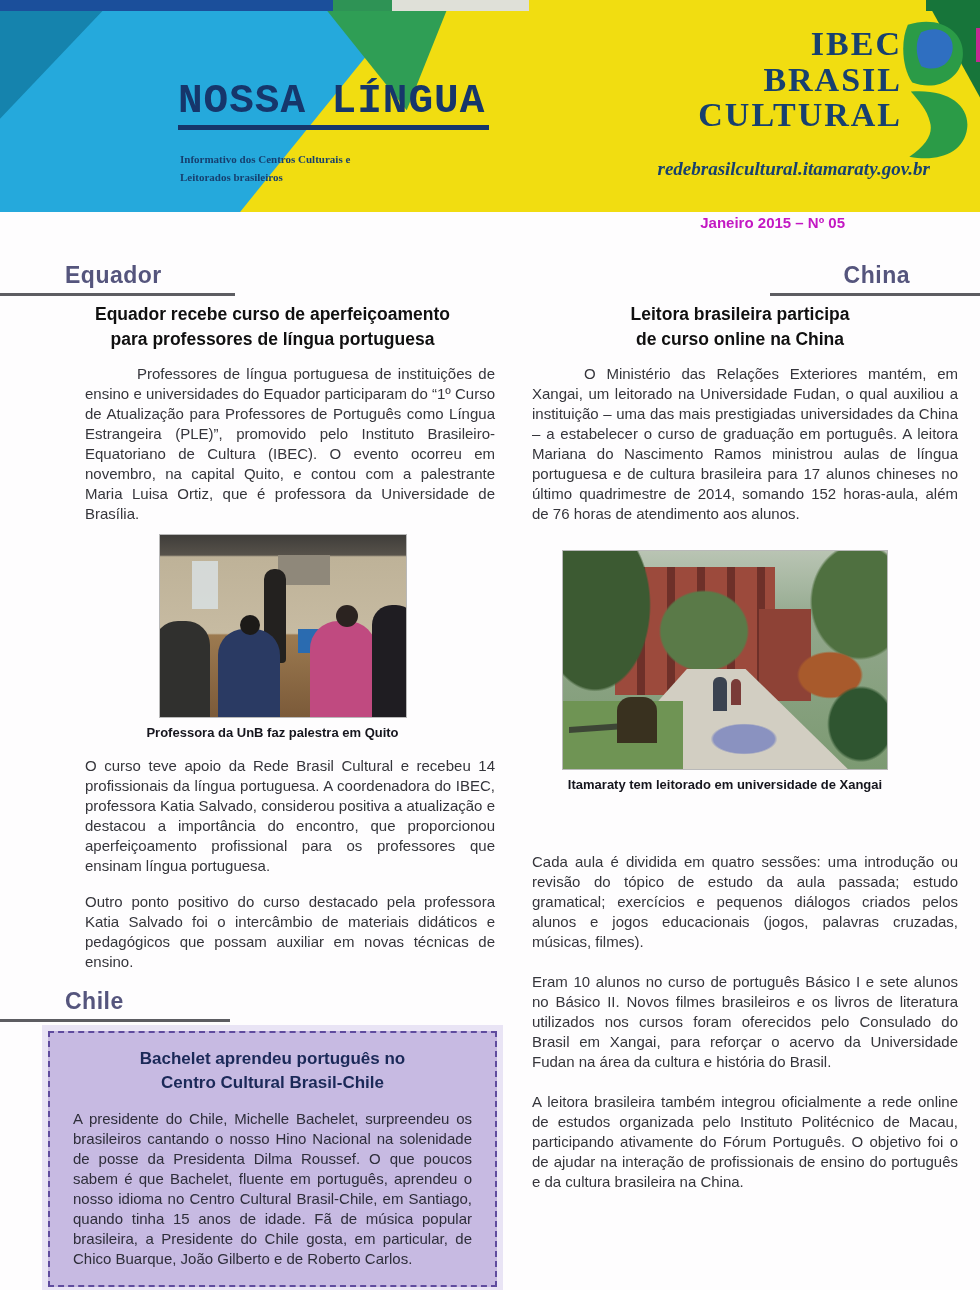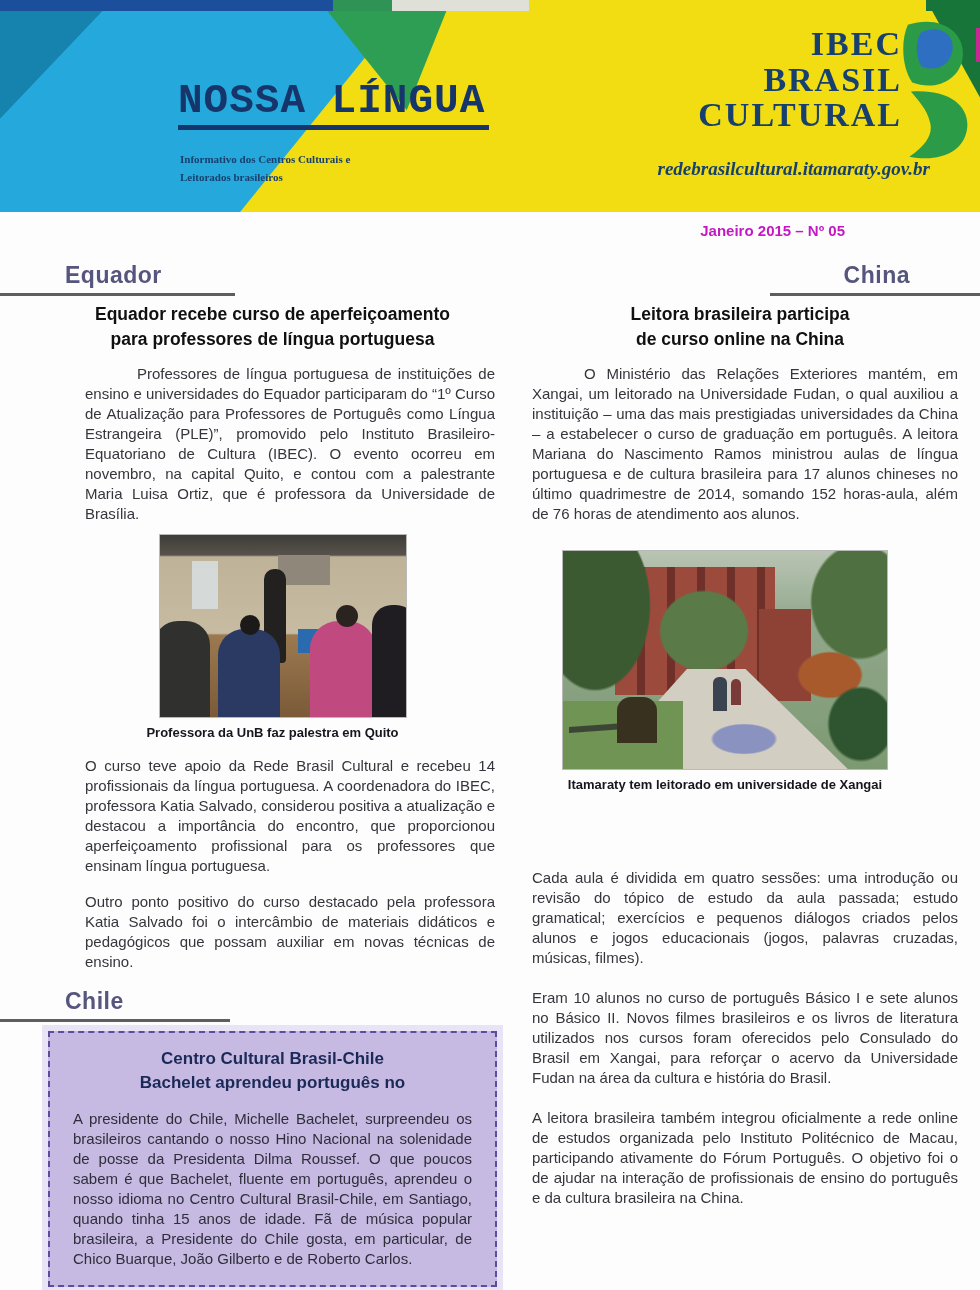--- a/index.html
+++ b/index.html
@@ -23,41 +23,41 @@
     border-bottom:5px solid #16366b; padding:0 4px 2px 0; line-height:1.05; }
   .nossa-subtitle { position:absolute; left:180px; top:150px; font-family:"Liberation Serif", serif;
     font-size:11px; font-weight:bold; color:#17406f; line-height:1.65; }
   .brand { position:absolute; right:78px; top:26px; text-align:right; font-family:"Liberation Serif", serif;
     font-weight:bold; font-size:34px; letter-spacing:2px; line-height:1.05; color:#17406f; }
   .brand-url { position:absolute; right:50px; top:158px; font-family:"Liberation Serif", serif;
     font-style:italic; font-size:19px; font-weight:bold; color:#17406f; }
   .logo-mark { position:absolute; left:896px; top:20px; }
 
   
-  .issue-line { position:absolute; top:222px; left:0; width:100%; text-align:right; padding-right:135px;
+  .issue-line { position:absolute; top:214px; left:0; width:100%; text-align:right; padding-right:135px;
     font-size:15px; font-weight:bold; color:#c318c3; }
 
   
   .col { position:absolute; top:262px; }
   .col-left  { left:40px;  width:465px; }
   .col-right { left:520px; width:440px; }
 
   .sec-head { font-size:23px; font-weight:bold; color:#55557d; letter-spacing:0.5px; }
   .sec-head.left  { padding-left:25px; }
   .sec-head.right { text-align:right; padding-right:50px; }
   .rule { height:3px; background:#5d5d62; margin-top:4px; }
   .rule-left  { width:235px; margin-left:-40px; }
   .rule-right { width:212px; margin-left:250px; }
 
   .art-title { margin-top:6px; text-align:center; font-size:17.5px; font-weight:bold; color:#101010; line-height:1.4; }
   .body-p { font-size:15px; color:#35353b; text-align:justify; line-height:20px; }
   .col-left  .body-p { padding:0 10px 0 45px; }
   .col-right .body-p { padding:0 2px 0 12px; }
   .indent { text-indent:52px; }
-  .mt13 { margin-top:13px; } .mt16 { margin-top:16px; } .mt20 { margin-top:20px; } .mt48 { margin-top:76px; }
+  .mt13 { margin-top:13px; } .mt16 { margin-top:16px; } .mt20 { margin-top:20px; } .mt48 { margin-top:60px; }
 
   figure { position:relative; }
   .photo-frame { border:1px solid #b9b9b9; overflow:hidden; position:relative; }
   .caption { font-size:13px; font-weight:bold; color:#16161e; text-align:center; margin-top:7px; }
 
   
   .photo-classroom { width:248px; height:184px; margin:10px 0 0 119px;
     background:linear-gradient(180deg,#3f3d3a 0%,#57524a 11%,#beb298 12%,#c7bba2 54%,#9c7a50 55%,#7b5a39 100%); }
   .blob { position:absolute; }
   .pc-window { left:32px; top:26px; width:26px; height:48px; background:#d9e2e6; opacity:.8; }
@@ -160,22 +160,22 @@
     </figure>
 
     <p class="body-p mt16">O curso teve apoio da Rede Brasil Cultural e recebeu 14 profissionais da língua portuguesa. A coordenadora do IBEC, professora Katia Salvado, considerou positiva a atualização e destacou a importância do encontro, que proporcionou aperfeiçoamento profissional para os professores que ensinam língua portuguesa.</p>
     <p class="body-p mt16">Outro ponto positivo do curso destacado pela professora Katia Salvado foi o intercâmbio de materiais didáticos e pedagógicos que possam auxiliar em novas técnicas de ensino.</p>
 
     <div class="sec-head left mt16">Chile</div>
     <div class="rule rule-left" style="width:230px"></div>
 
     <div class="chile-box">
       <div class="box-title">
+        <div>Bachelet aprendeu português no</div>
         <div>Centro Cultural Brasil-Chile</div>
-        <div>Bachelet aprendeu português no</div>
       </div>
       <p class="body-p">A presidente do Chile, Michelle Bachelet, surpreendeu os brasileiros cantando o nosso Hino Nacional na solenidade de posse da Presidenta Dilma Roussef. O que poucos sabem é que Bachelet, fluente em português, aprendeu o nosso idioma no Centro Cultural Brasil-Chile, em Santiago, quando tinha 15 anos de idade. Fã de música popular brasileira, a Presidente do Chile gosta, em particular, de Chico Buarque, João Gilberto e de Roberto Carlos.</p>
     </div>
   </section>
 
   <section class="col col-right">
     <div class="sec-head right">China</div>
     <div class="rule rule-right"></div>
 
     <h2 class="art-title">

